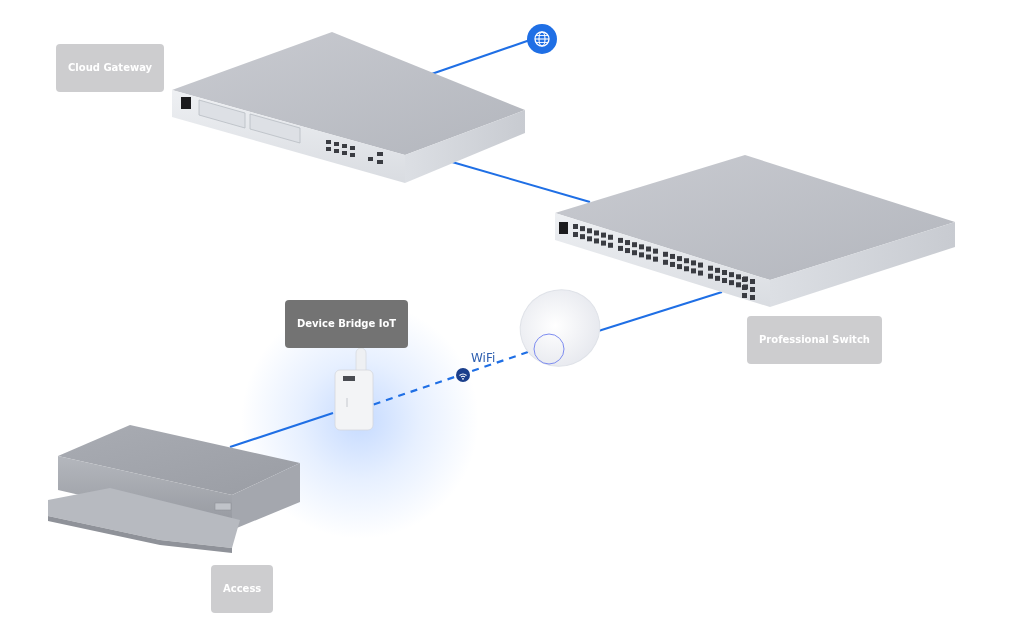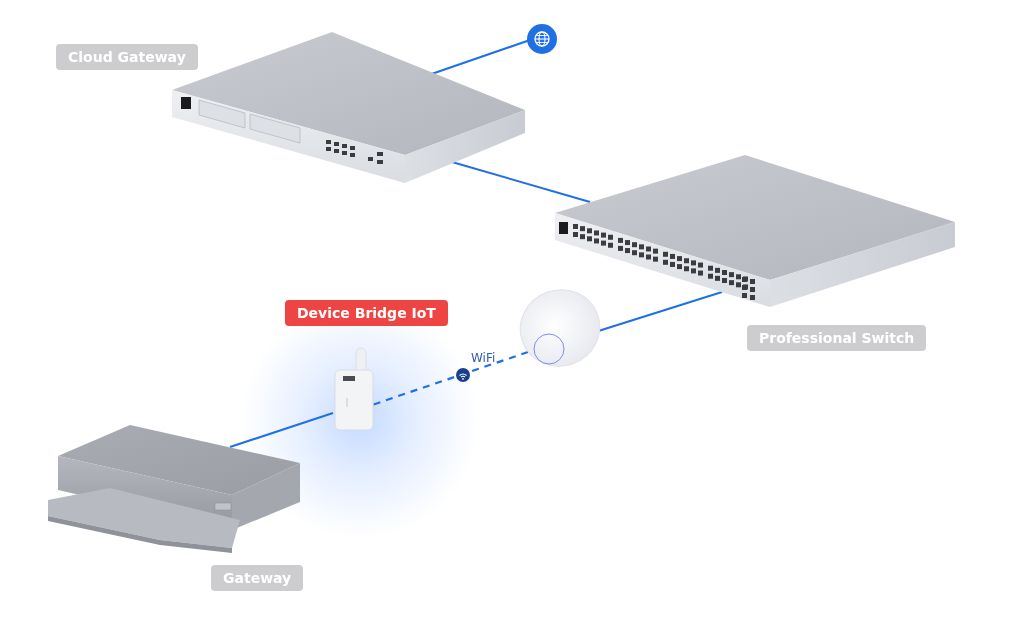--- a/index.html
+++ b/index.html
@@ -1,22 +1,22 @@
 <!DOCTYPE html>
 <html><head>
 <meta charset="utf-8">
 <style>
   html,body{margin:0;padding:0;background:#ffffff;}
   body{width:1024px;height:623px;position:relative;overflow:hidden;font-family:"DejaVu Sans","Liberation Sans",sans-serif;}
   .stage{position:absolute;left:0;top:0;width:1024px;height:623px;}
   .glow{position:absolute;left:240px;top:300px;width:240px;height:240px;border-radius:50%;
         background:radial-gradient(circle, rgba(90,150,255,0.35) 0%, rgba(120,170,255,0.18) 35%, rgba(255,255,255,0) 70%);}
-  .label{position:absolute;height:26px;line-height:26px;padding:0 12px;border-radius:4px;font-size:14px;font-weight:bold;
+  .label{position:absolute;height:26px;line-height:26px;padding:11px 12px;border-radius:4px;font-size:10px;font-weight:bold;
          color:#ffffff;background:#cdcdcf;white-space:nowrap;}
-  .label.primary{background:#ef4444;}
+  .label.primary{background:#737373;}
   .wifi-text{position:absolute;left:451px;top:351px;font-size:12px;color:#2e5fb0;margin-left:20px;}
   .wifi-badge{position:absolute;left:456px;top:368px;width:14px;height:14px;border-radius:50%;background:#1b3f8c;}
   .globe{position:absolute;left:527px;top:24px;width:30px;height:30px;border-radius:50%;background:#1f6fe5;}
   svg.net{position:absolute;left:0;top:0;}
 </style>
 </head>
 <body>
 
 <div class="stage">
   <div class="glow"></div>
@@ -169,22 +169,22 @@
       <circle cx="15" cy="15" r="7" fill="none" stroke="#fff" stroke-width="1.3"></circle>
       <ellipse cx="15" cy="15" rx="3" ry="7" fill="none" stroke="#fff" stroke-width="1.1"></ellipse>
       <line x1="8" y1="15" x2="22" y2="15" stroke="#fff" stroke-width="1.1"></line>
       <line x1="9" y1="11.5" x2="21" y2="11.5" stroke="#fff" stroke-width="0.9"></line>
       <line x1="9" y1="18.5" x2="21" y2="18.5" stroke="#fff" stroke-width="0.9"></line>
     </svg>
   </div>
 
   <div class="label" style="left:56px;top:44px;">Cloud Gateway</div>
   <div class="label primary" style="left:285px;top:300px;">Device Bridge IoT</div>
-  <div class="label" style="left:747px;top:325px;">Professional Switch</div>
-  <div class="label" style="left:211px;top:565px;">Gateway</div>
+  <div class="label" style="left:747px;top:316px;">Professional Switch</div>
+  <div class="label" style="left:211px;top:565px;">Access</div>
 
   <div class="wifi-text">WiFi</div>
   <div class="wifi-badge">
     <svg width="14" height="14" viewBox="0 0 14 14">
       <path d="M3.5 6.5 Q7 3.5 10.5 6.5" fill="none" stroke="#fff" stroke-width="1.1"></path>
       <path d="M5 8 Q7 6.5 9 8" fill="none" stroke="#fff" stroke-width="1.1"></path>
       <circle cx="7" cy="9.8" r="0.9" fill="#fff"></circle>
     </svg>
   </div>
 </div>

